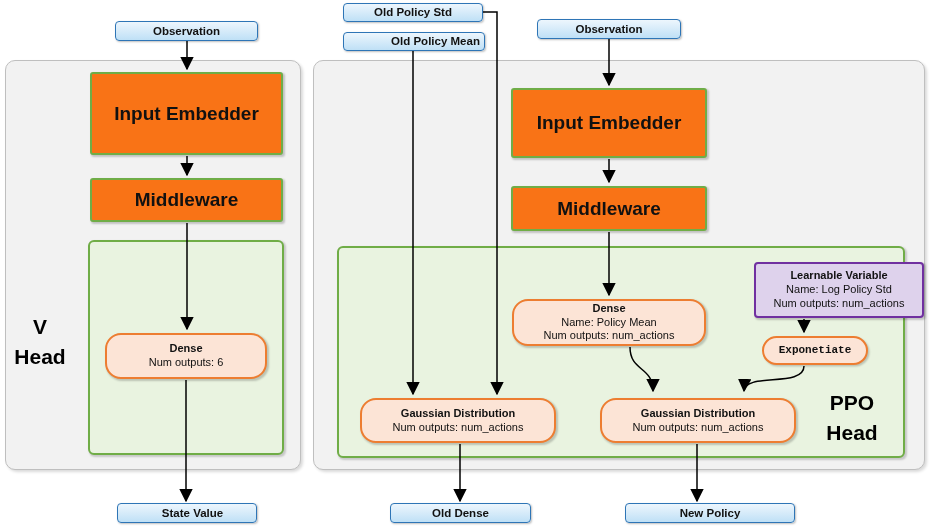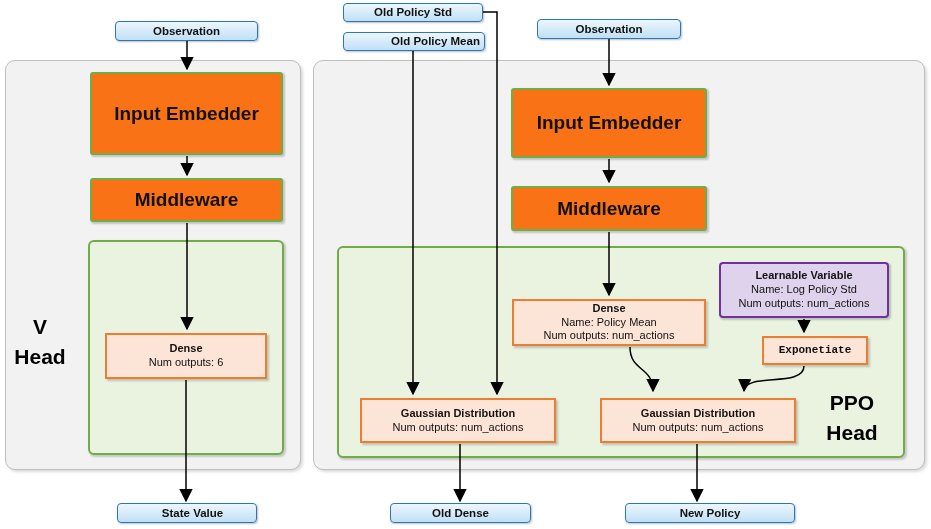--- a/index.html
+++ b/index.html
@@ -9,24 +9,24 @@
   .node{display:flex;flex-direction:column;align-items:center;justify-content:center;
         text-align:center;line-height:1.25;}
   .blue{background:linear-gradient(#edf6fd,#bfe0f6);border:1.6px solid #2e75b6;border-radius:4px;
         font-weight:bold;font-size:11.5px;color:#111;box-shadow:1px 1px 2px rgba(0,0,0,.25);}
   .green-box{background:#f97316;border:2px solid #70ad47;border-radius:3px;
         font-weight:bold;font-size:19px;color:#111;box-shadow:1.5px 1.5px 2px rgba(0,0,0,.2);}
   .green-container{background:#e9f3e0;border:2px solid #70ad47;border-radius:6px;
         box-shadow:1.5px 1.5px 2px rgba(0,0,0,.18);}
   .gray-container{background:#f2f2f2;border:1.5px solid #bfbfbf;border-radius:10px;
         box-shadow:2px 2px 3px rgba(0,0,0,.15);}
-  .orange{background:#fce4d6;border:2px solid #ed7d31;border-radius:0;font-size:11px;color:#111;
+  .orange{background:#fce4d6;border:2px solid #ed7d31;border-radius:16px;font-size:11px;color:#111;
         box-shadow:1.5px 1.5px 2px rgba(0,0,0,.2);align-items:center;}
   .purple{background:#ded2ec;border:2px solid #7030a0;border-radius:4px;font-size:11px;color:#111;
-        box-shadow:1.5px 1.5px 2px rgba(0,0,0,.2);}
+        box-shadow:1.5px 1.5px 2px rgba(0,0,0,.2);margin-left:35px;}
   .title{font-weight:bold;}
   .head-label{font-weight:bold;font-size:21px;color:#000;text-align:center;line-height:1.45;}
   svg.arrows{position:absolute;left:0;top:0;width:931px;height:529px;pointer-events:none;}
 </style>
 </head>
 <body>
 
 <div id="canvas">
 
   <div class="abs gray-container" style="left:5px;top:60px;width:296px;height:410px;"></div>

